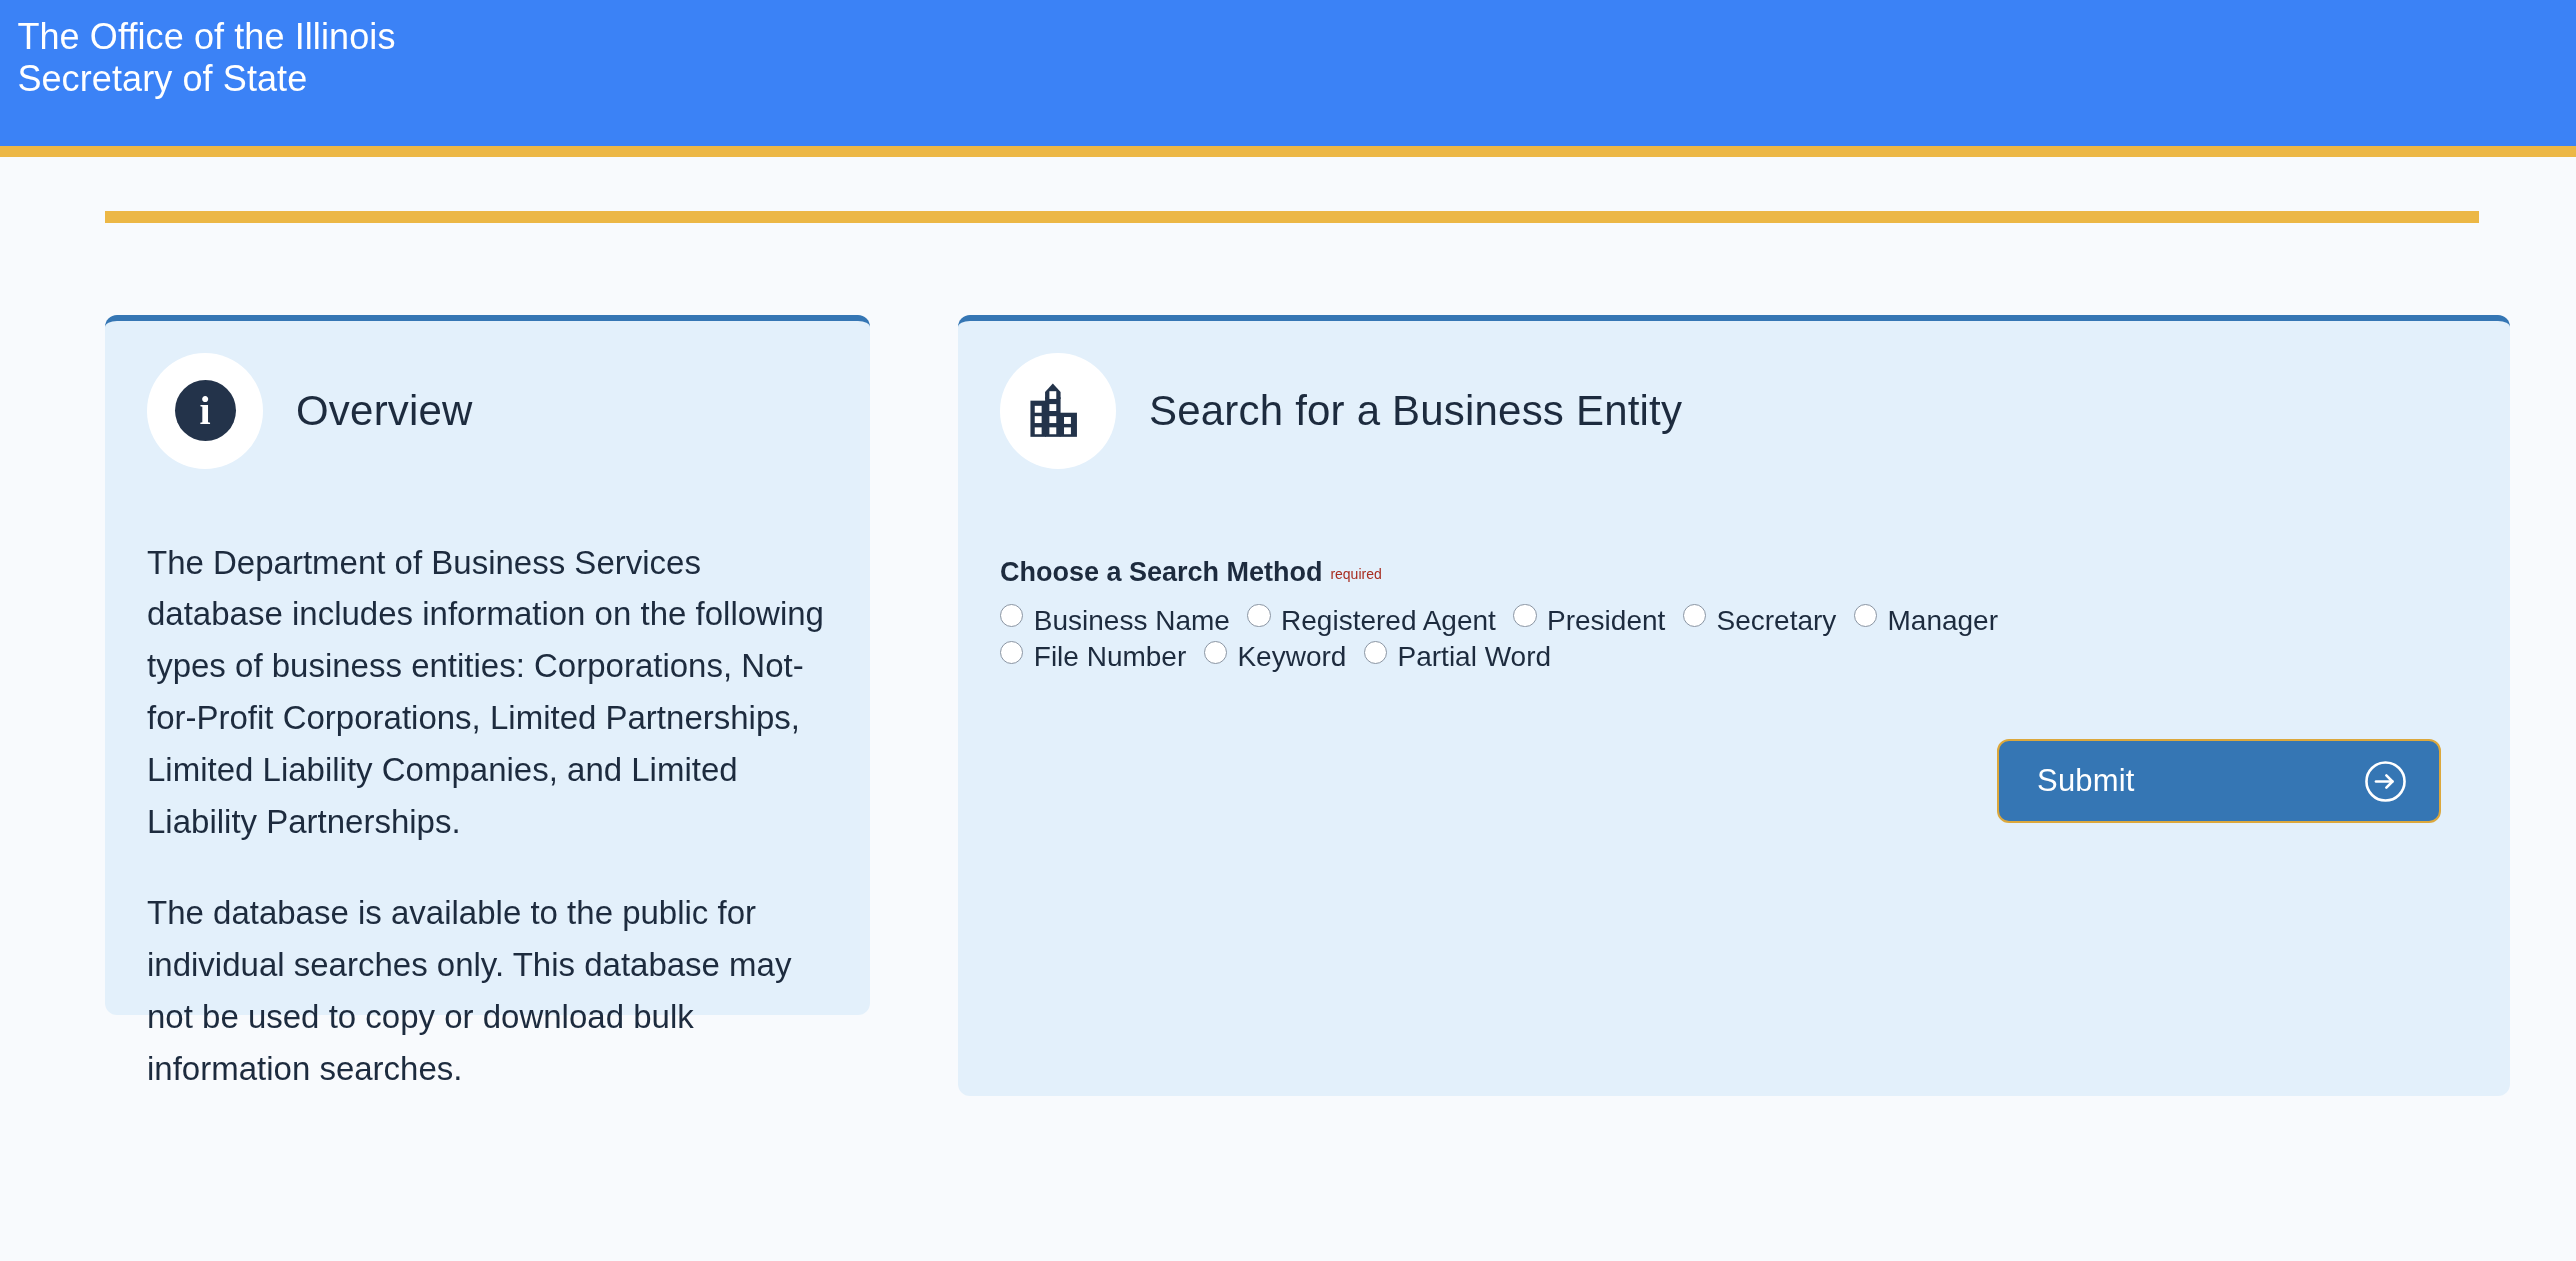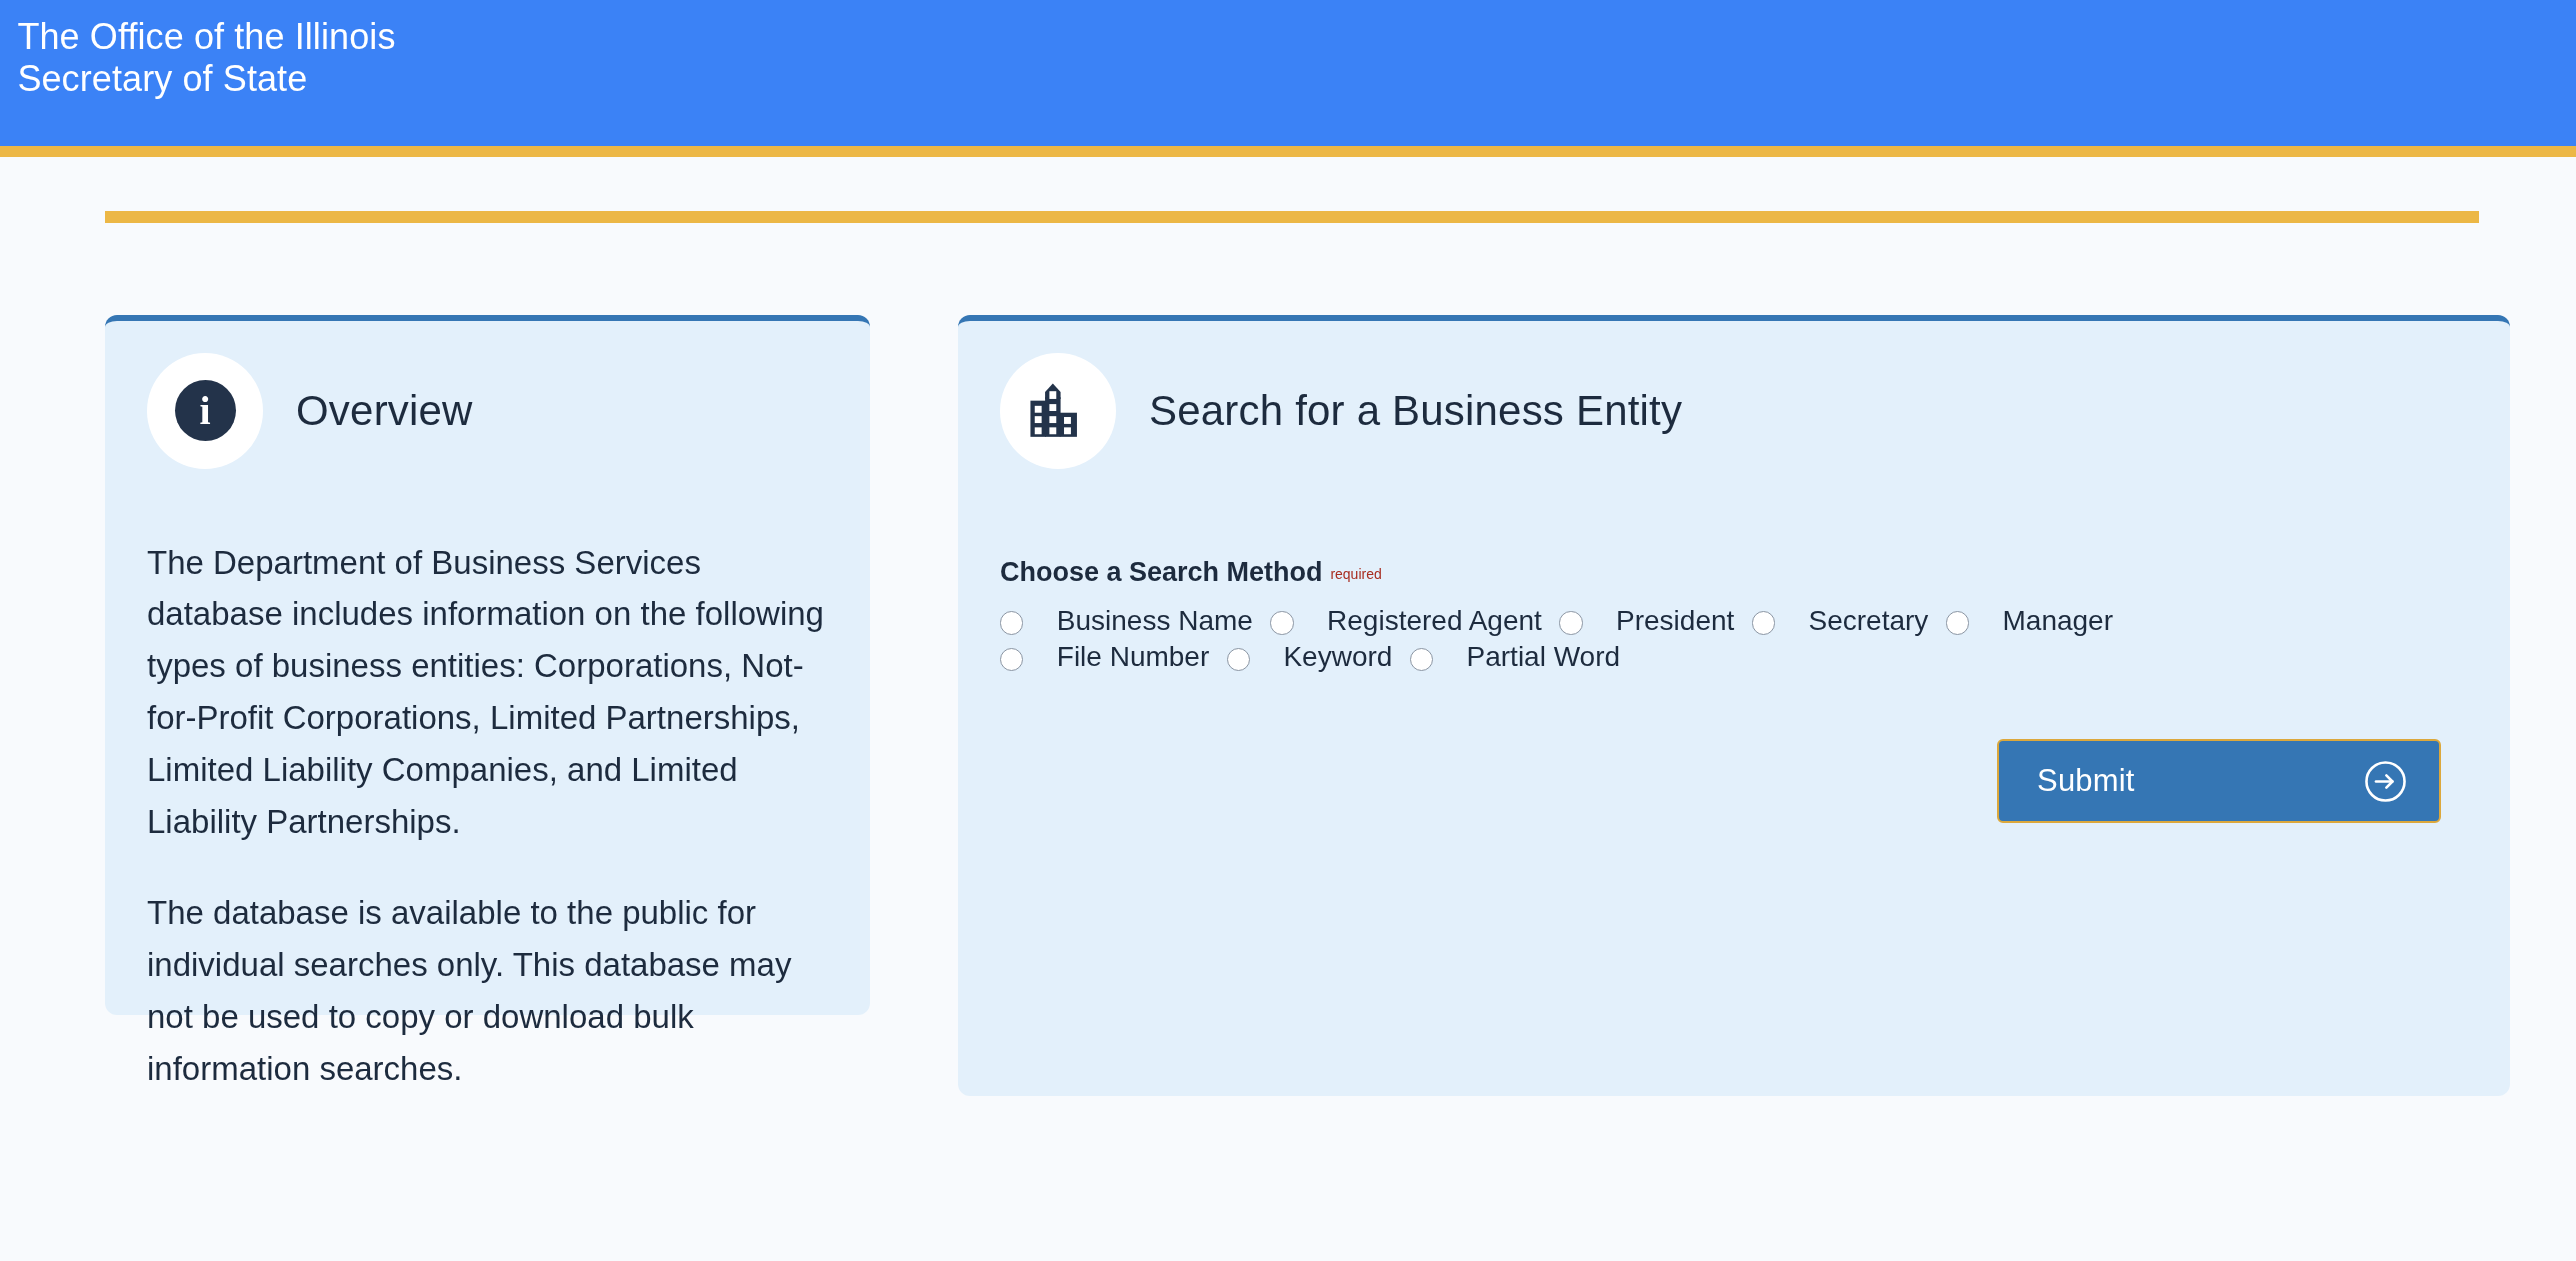--- a/index.html
+++ b/index.html
@@ -157,23 +157,22 @@
 
   .radio-rows { margin-top: 3.5px; }
   .radio-row {
     display: flex;
     align-items: center;
     flex-wrap: nowrap;
   }
   .radio-row + .radio-row { margin-top: 8.7px; }
   .radio-item {
     display: flex;
-    align-items: flex-end;
+    align-items: flex-start;
     margin-right: 17.4px;
-    gap: 23px;
   }
   .radio-dot {
     width: 23.4px;
     height: 23.4px;
     border-radius: 50%;
     border: 1.7px solid #8a95a3;
     background: #ffffff;
     flex: 0 0 auto;
     margin-right: 10.4px;
     margin-top: -2.6px;
@@ -205,21 +204,21 @@
     display: flex;
     justify-content: flex-end;
     padding-top: 68px;
     padding-right: 27px;
   }
   .submit-button {
     width: 444px;
     height: 84px;
     background: #3576b4;
     border: 2.6px solid #dca83c;
-    border-radius: 6px;
+    border-radius: 12px;
     display: flex;
     align-items: center;
     justify-content: space-between;
     padding: 0 31px 0 38px;
     cursor: pointer;
     font-family: "Liberation Sans", sans-serif;
   }
   .submit-label {
     color: #ffffff;
     font-size: 31px;

